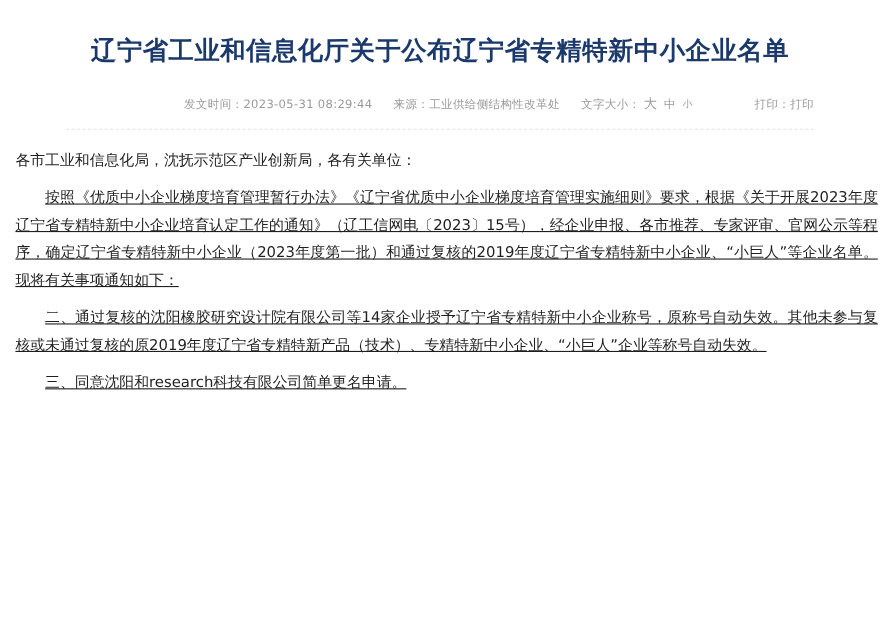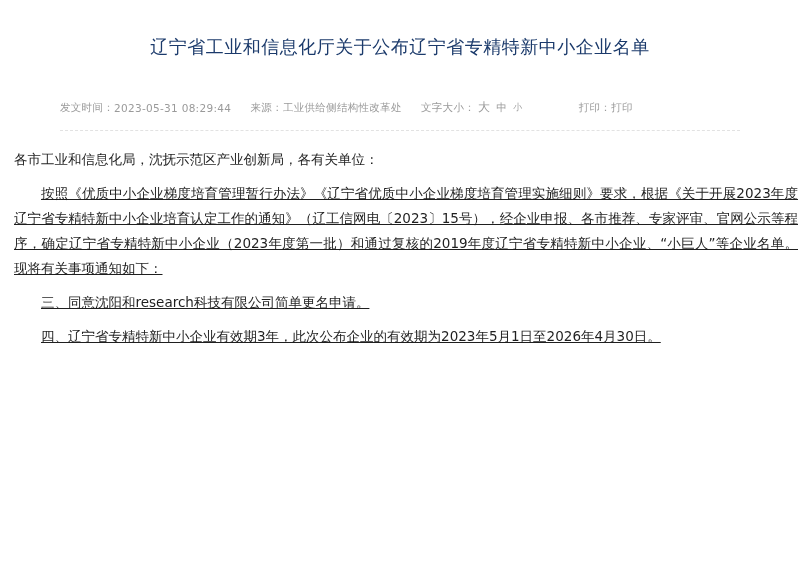--- a/index.html
+++ b/index.html
@@ -19,33 +19,33 @@
     width: 800px;
     height: 573px;
     background: #ffffff;
     box-sizing: border-box;
   }
   .header-area {
     padding: 30px 60px 0 60px;
   }
   .doc-title {
     text-align: center;
-    font-size: 18px;
-    font-weight: normal;
+    font-size: 23px;
+    font-weight: bold;
     color: #1b3a6b;
     line-height: 34px;
     letter-spacing: 0.5px;
     font-family: "DejaVu Sans", "Liberation Sans", sans-serif;
   }
   .doc-title .line2 {
     display: block;
   }
   .meta-bar {
-    margin-top: 35px;
-    text-align: left;
+    margin-top: 22px;
+    text-align: right;
     font-size: 10.5px;
     color: #9a9a9a;
     letter-spacing: 0.3px;
     white-space: nowrap;
   }
   .meta-bar span {
     display: inline-block;
     vertical-align: middle;
   }
   .meta-sep {
@@ -110,17 +110,17 @@
       <span class="meta-sep-wide"></span>
       <span>打印：</span><span class="print-link">打印</span>
     </div>
 
     <div class="divider"></div>
   </div>
 
   <div class="body-area">
     <p class="noindent">各市工业和信息化局，沈抚示范区产业创新局，各有关单位：</p>
     <p class="indent">按照《优质中小企业梯度培育管理暂行办法》《辽宁省优质中小企业梯度培育管理实施细则》要求，根据《关于开展2023年度辽宁省专精特新中小企业培育认定工作的通知》（辽工信网电〔2023〕15号），经企业申报、各市推荐、专家评审、官网公示等程序，确定辽宁省专精特新中小企业（2023年度第一批）和通过复核的2019年度辽宁省专精特新中小企业、“小巨人”等企业名单。现将有关事项通知如下：</p>
+    <p class="indent">二、通过复核的沈阳橡胶研究设计院有限公司等14家企业授予辽宁省专精特新中小企业称号，原称号自动失效。其他未参与复核或未通过复核的原2019年度辽宁省专精特新产品（技术）、专精特新中小企业、“小巨人”企业等称号自动失效。</p>
     <p class="indent">三、同意沈阳和research科技有限公司简单更名申请。</p>
-    <p class="indent">四、辽宁省专精特新中小企业有效期3年，此次公布企业的有效期为2023年5月1日至2026年4月30日。</p>
   </div>
 
 </div>
 
 </body></html>

